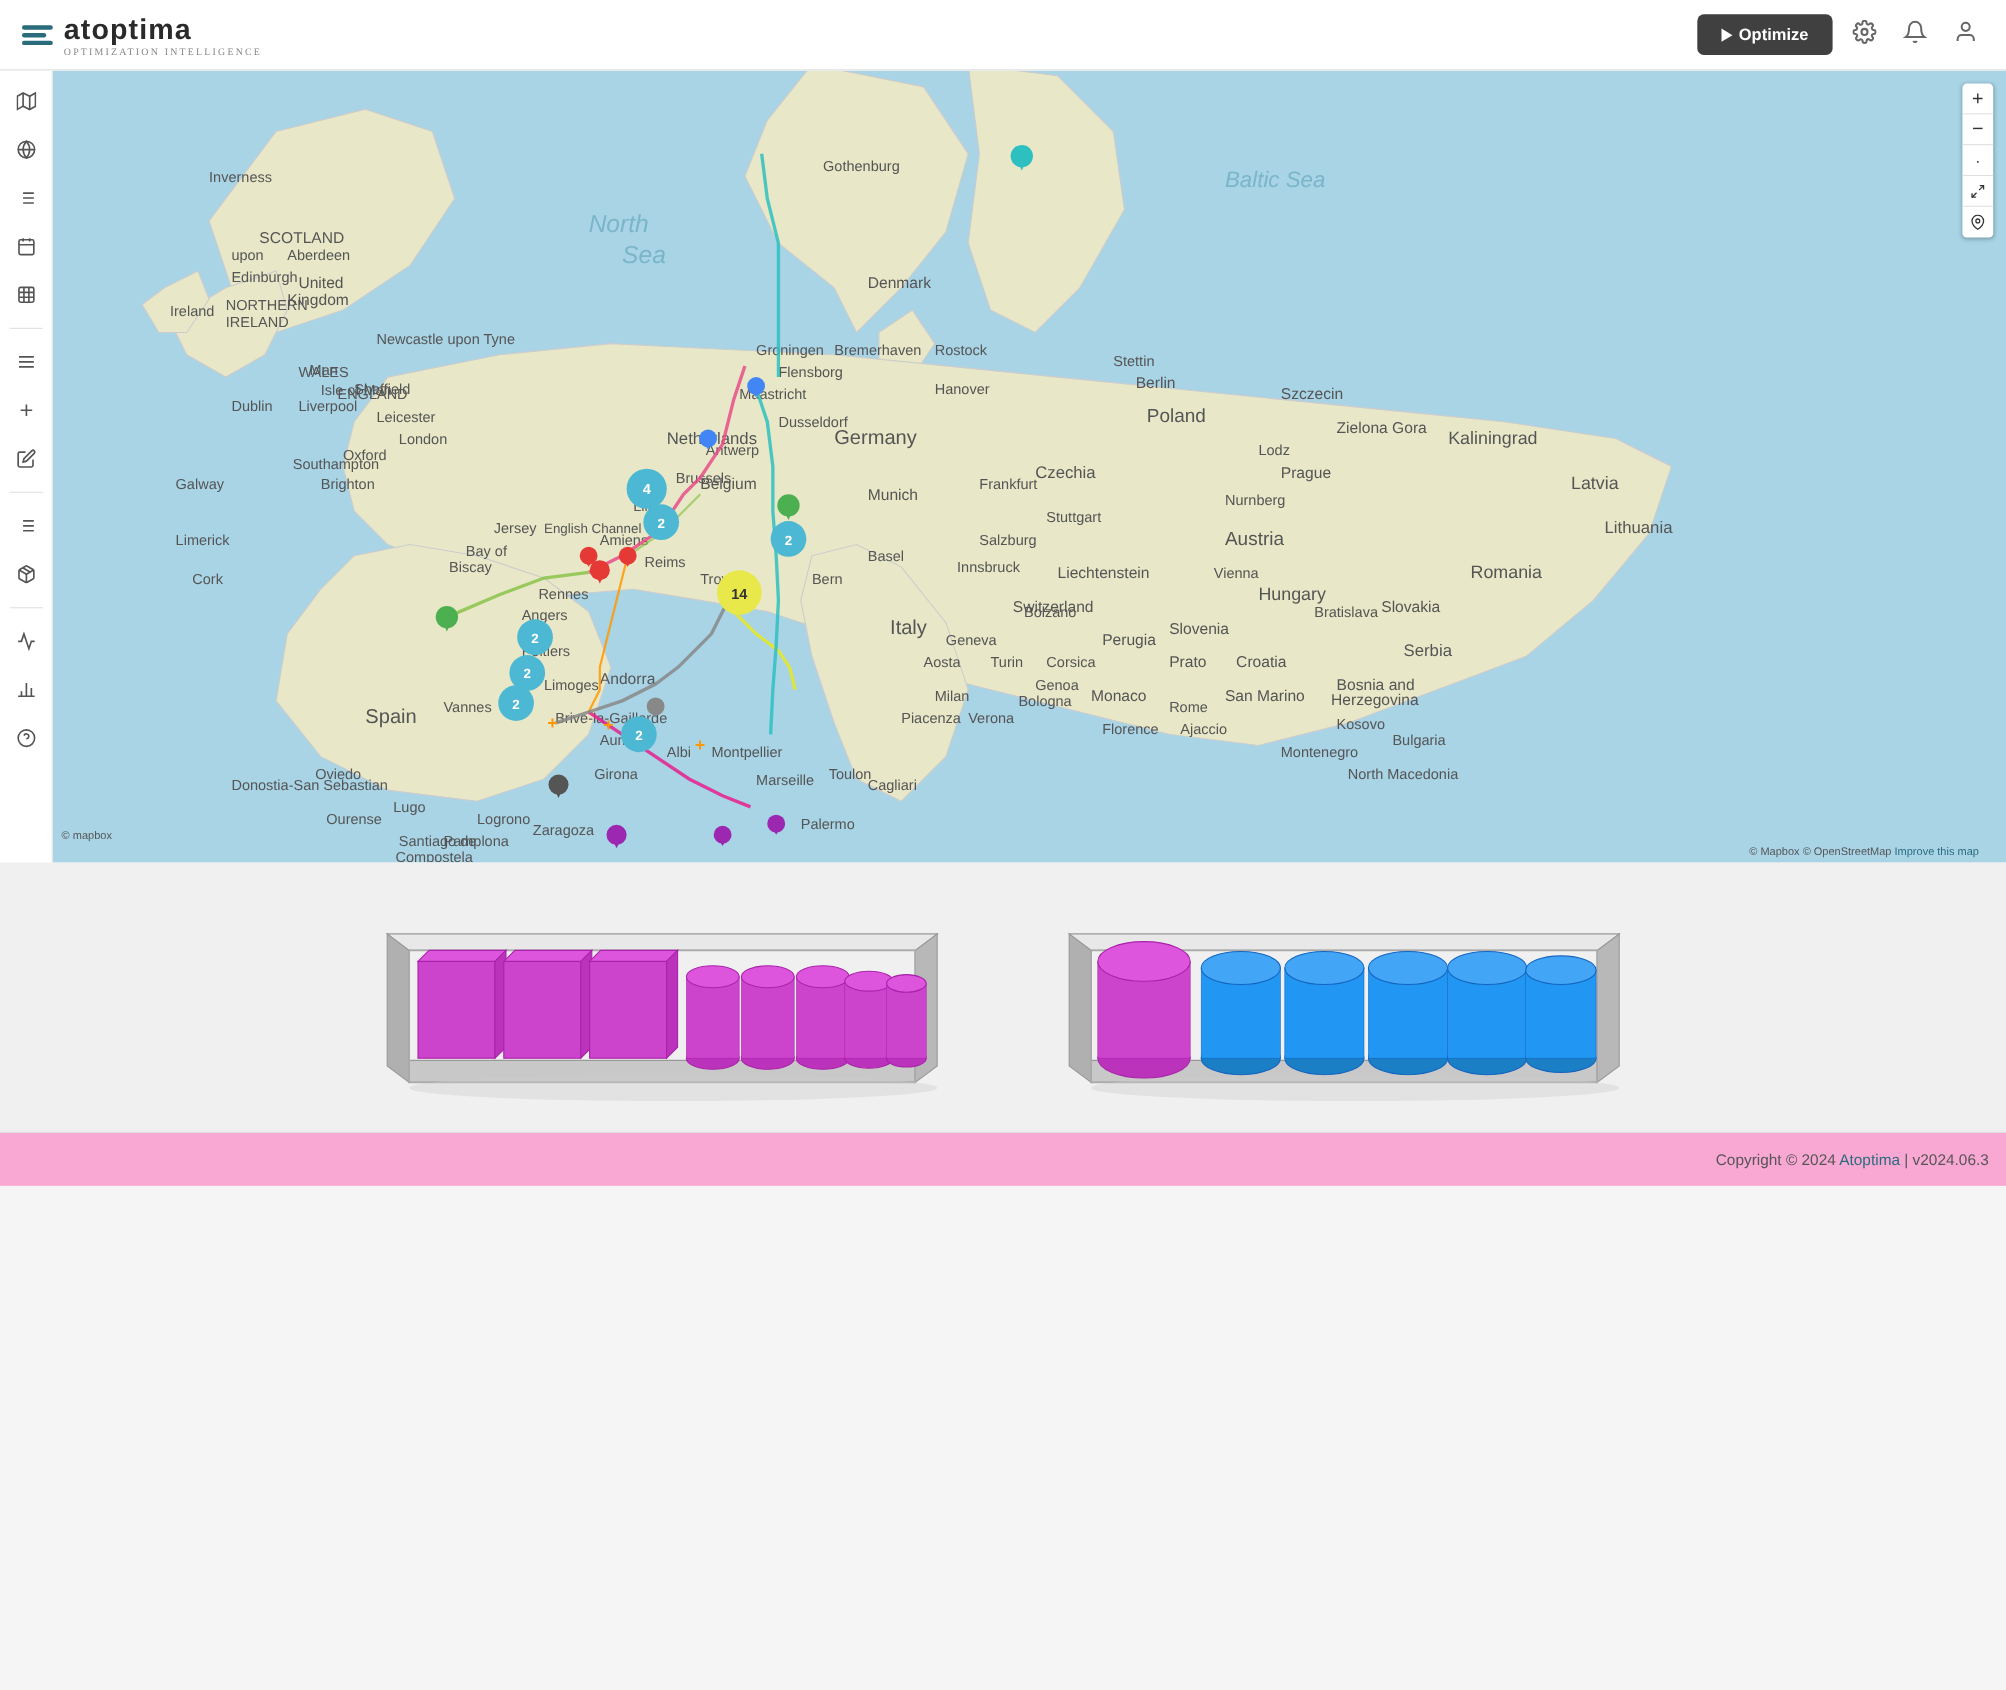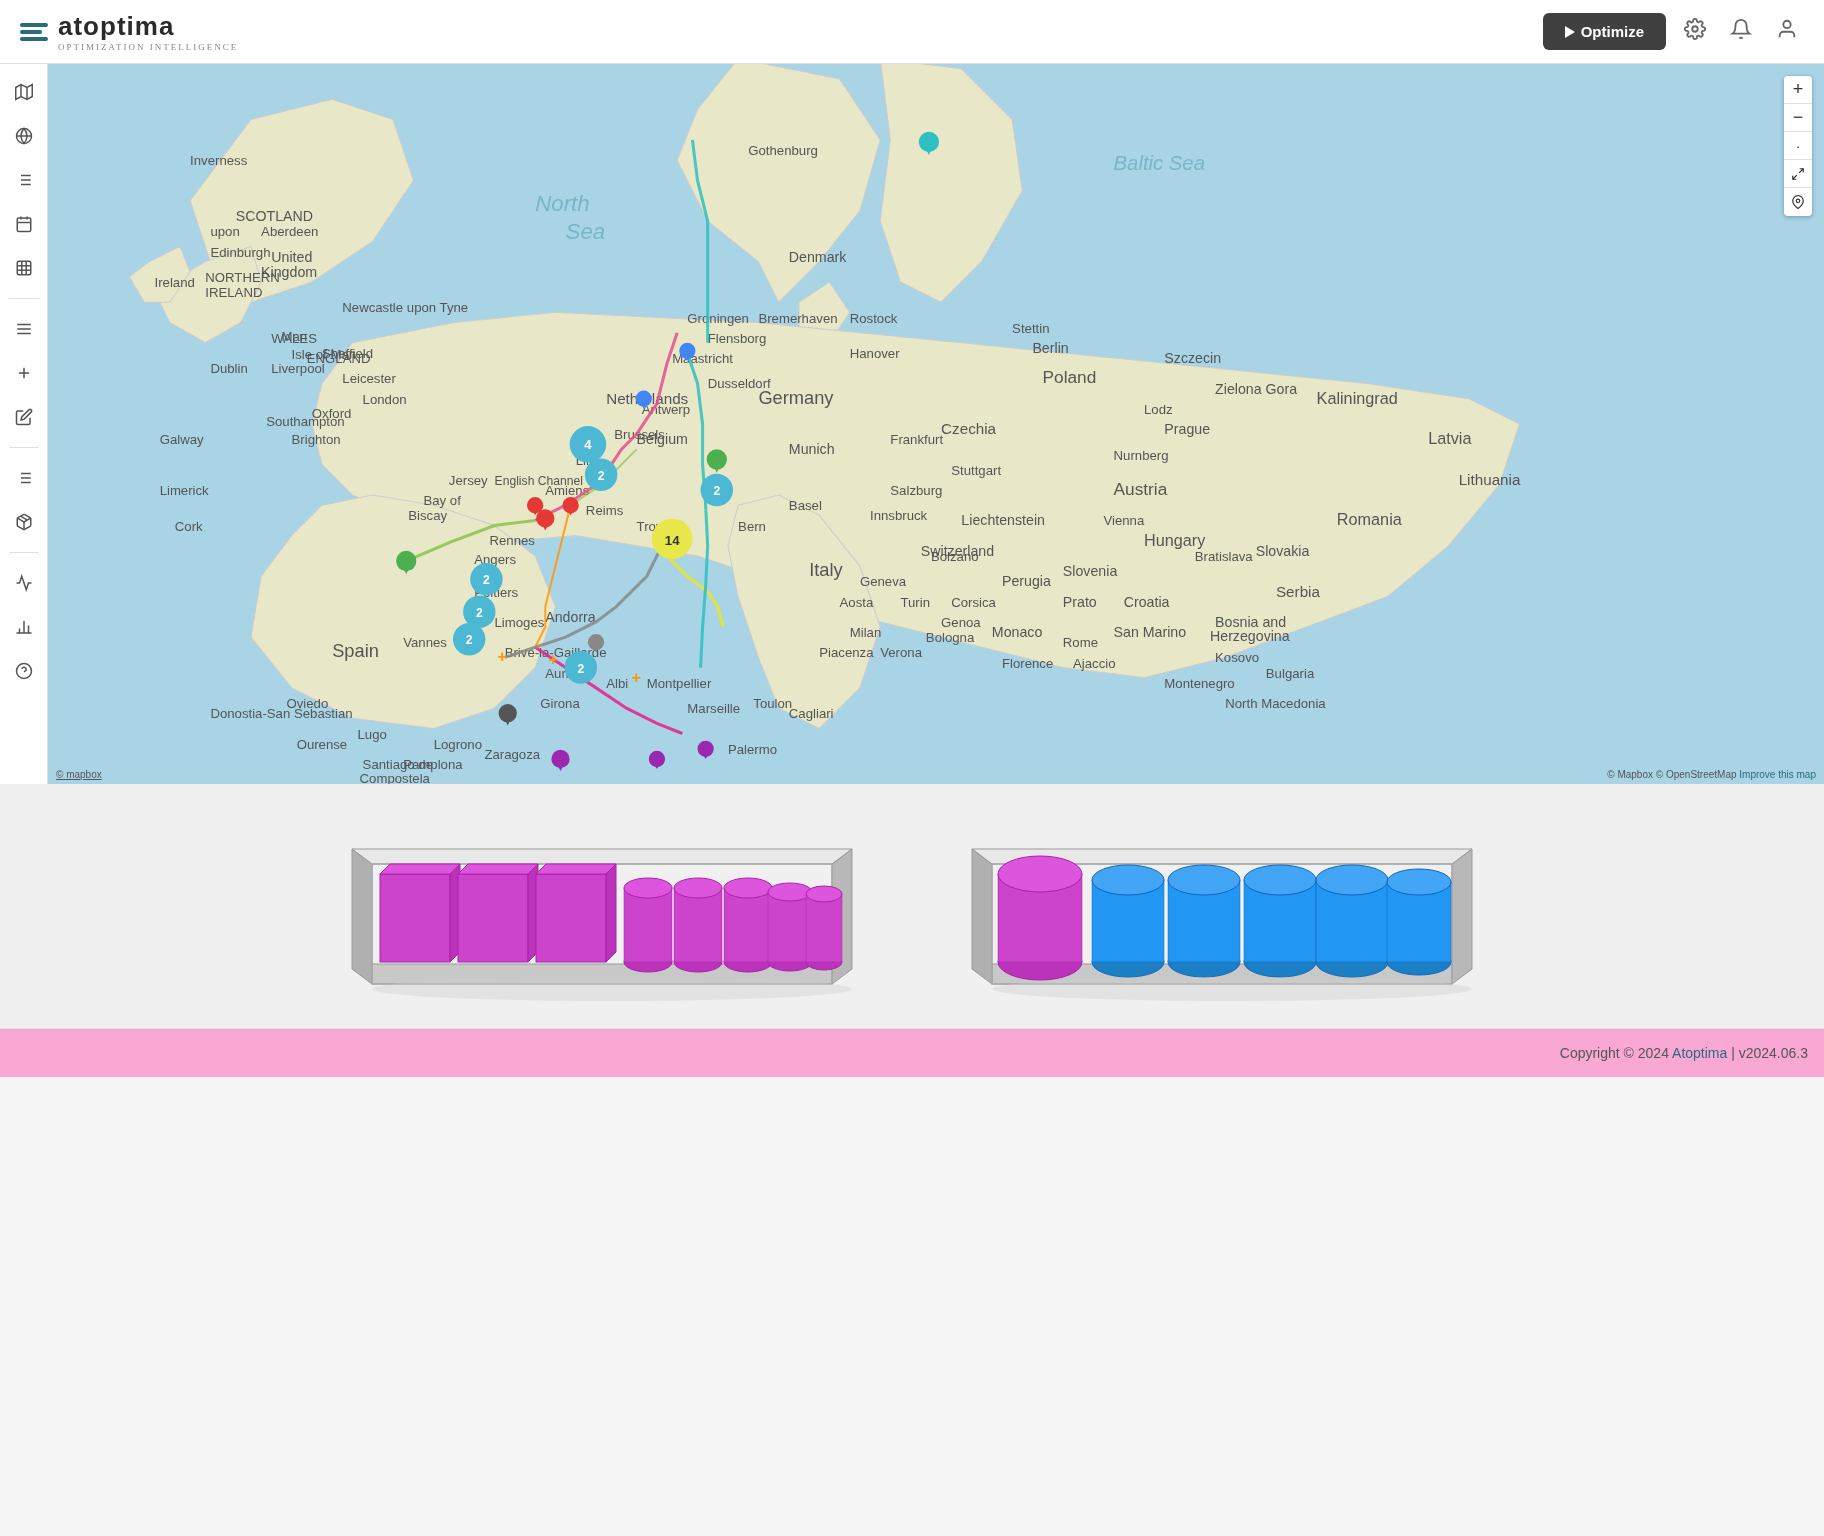--- a/index.html
+++ b/index.html
@@ -172,34 +172,33 @@
     .map-svg {
       position: absolute;
       top: 0; left: 0;
       width: 100%; height: 100%;
     }
 
     
     .map-attribution {
       position: absolute;
       bottom: 4px;
-      right: 8px;
+      right: 25px;
       font-size: 10px;
       color: #555;
       z-index: 10;
     }
     .map-attribution a { color: #2a6b7c; text-decoration: none; }
     .mapbox-logo {
       position: absolute;
-      bottom: 4px;
+      bottom: 18px;
       left: 8px;
       font-size: 10px;
       color: #555;
       z-index: 10;
-      text-decoration: underline;
     }
 
     
     .bottom-section {
       background: #f0f0f0;
       padding: 20px 40px;
       display: flex;
       justify-content: center;
       gap: 80px;
       min-height: 200px;

